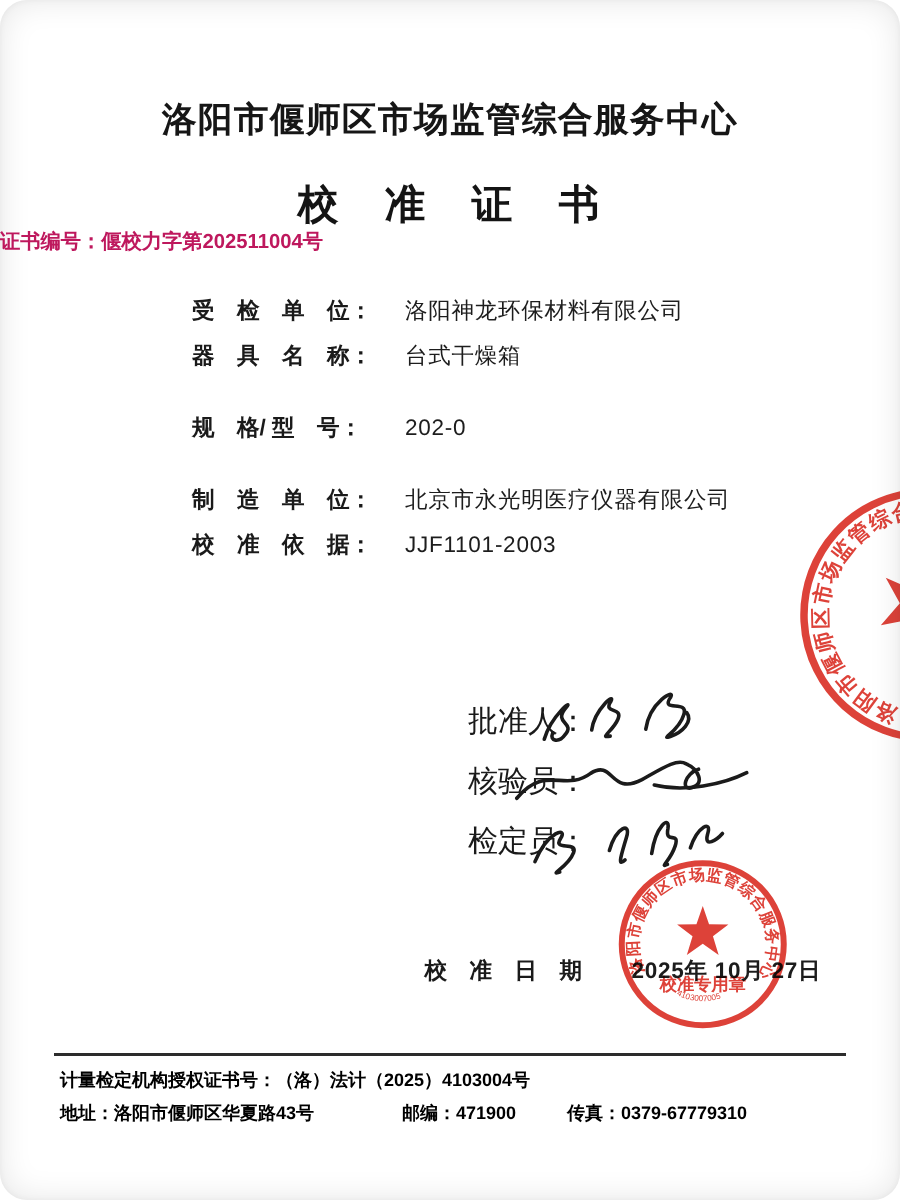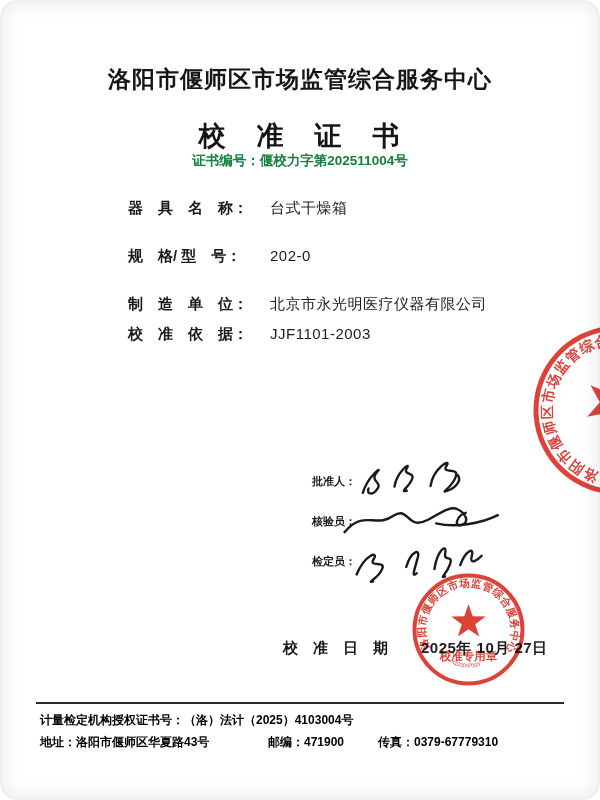--- a/index.html
+++ b/index.html
@@ -16,29 +16,29 @@
   .org-name{
     position:absolute;top:64px;left:0;width:100%;
     text-align:center;font-size:23px;font-weight:bold;letter-spacing:1px;color:#161616;
   }
   .doc-title{
     position:absolute;top:118px;left:0;width:100%;
     text-align:center;font-size:27px;font-weight:bold;letter-spacing:2px;color:#141414;
   }
   .cert-no{
     position:absolute;top:152px;left:0;width:100%;
-    text-align:center;font-size:13.5px;font-weight:bold;color:#15803d;
+    font-size:13.5px;font-weight:bold;color:#be185d;
   }
   .fields{position:absolute;left:128px;top:193px;}
   .f-row{height:30px;line-height:30px;font-size:15px;white-space:nowrap;}
   .f-row .lab{display:inline-block;width:132px;font-weight:bold;color:#1a1a1a;}
   .f-row .val{margin-left:10px;color:#1d1d1d;letter-spacing:.5px;}
   .f-row.sp{margin-top:18px;}
   .sigs{position:absolute;left:312px;top:470px;}
-  .s-row{height:40px;font-size:11px;font-weight:bold;line-height:22px;color:#1a1a1a;}
+  .s-row{height:40px;font-size:20px;font-weight:normal;line-height:22px;color:#1a1a1a;}
   .sig-svg{position:absolute;}
   .dates{position:absolute;left:283px;top:637px;}
   .d-row{height:31px;line-height:22px;font-size:15px;white-space:nowrap;}
   .d-row .dlab{display:inline-block;width:124px;font-weight:bold;color:#1a1a1a;}
   .d-row .dval{margin-left:14px;font-weight:bold;letter-spacing:.5px;color:#1c1c1c;}
   .footer-rule{position:absolute;top:702px;left:36px;width:528px;border-top:2px solid #2c2c2c;}
   .footer{position:absolute;left:40px;top:709px;width:524px;font-size:12px;font-weight:bold;color:#000000;}
   .f-line{position:relative;height:22px;line-height:22px;white-space:nowrap;}
   .f-abs1{position:absolute;left:228px;top:0;}
   .f-abs2{position:absolute;left:338px;top:0;}
@@ -49,20 +49,23 @@
 </head>
 <body>
 
 <div class="page">
 
   <div class="org-name">洛阳市偃师区市场监管综合服务中心</div>
   <div class="doc-title">校　准　证　书</div>
   <div class="cert-no">证书编号：偃校力字第202511004号</div>
 
   <div class="fields">
+    <div class="f-row">
+      <span class="lab">受　检　单　位：</span><span class="val">洛阳神龙环保材料有限公司</span>
+    </div>
     <div class="f-row">
       <span class="lab">器　具　名　称：</span><span class="val">台式干燥箱</span>
     </div>
     <div class="f-row sp">
       <span class="lab">规　格/ 型　号：</span><span class="val">202-0</span>
     </div>
     <div class="f-row sp">
       <span class="lab">制　造　单　位：</span><span class="val">北京市永光明医疗仪器有限公司</span>
     </div>
     <div class="f-row">

